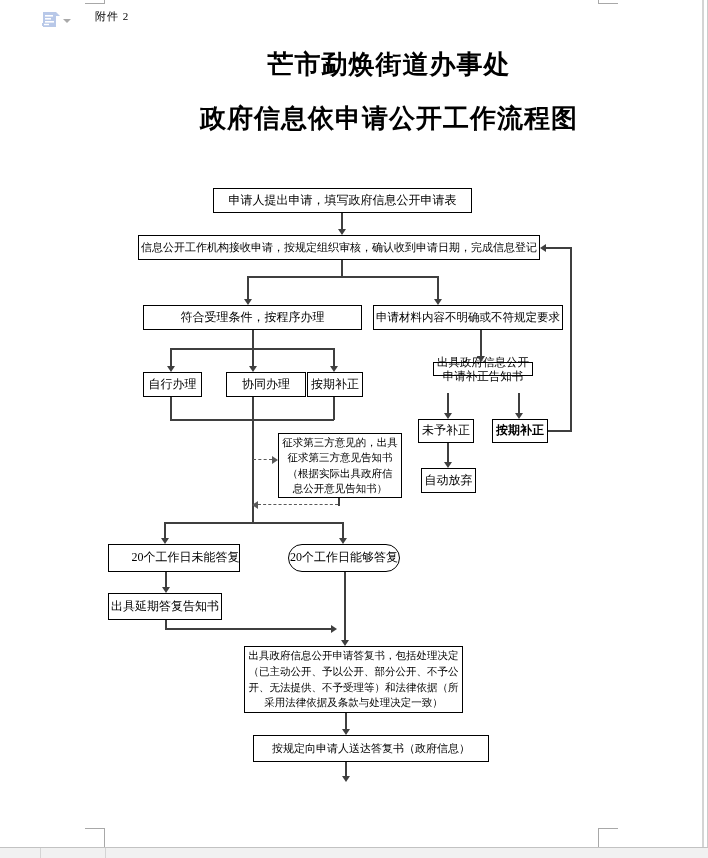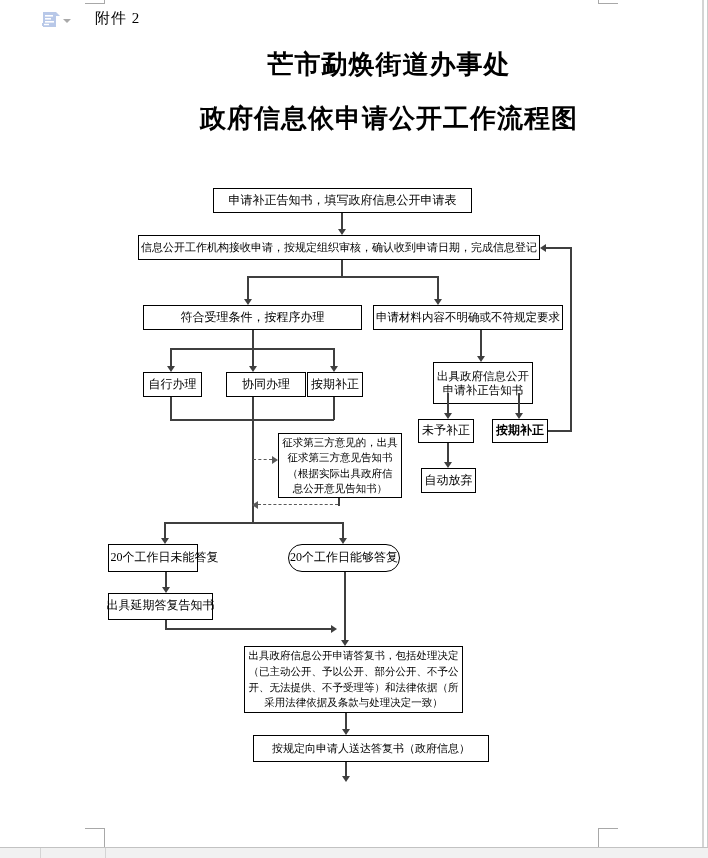--- a/index.html
+++ b/index.html
@@ -1,21 +1,21 @@
 <!DOCTYPE html>
 <html><head>
 <meta charset="utf-8">
 <style>
   html,body{margin:0;padding:0;background:#fff;}
   #screen{
     position:relative;width:708px;height:858px;background:#ffffff;overflow:hidden;
     font-family:"Liberation Serif","DejaVu Serif",serif;color:#000;
   }
   
-  .attach-label{position:absolute;left:95px;top:9px;font-size:15px;letter-spacing:1px;font-family:"Liberation Serif","DejaVu Serif",serif;}
+  .attach-label{position:absolute;left:95px;top:9px;font-size:11px;letter-spacing:1px;font-family:"Liberation Serif","DejaVu Serif",serif;}
   .paste-btn{position:absolute;left:42px;top:11px;width:30px;height:20px;cursor:pointer;}
   .dd-tri{position:absolute;left:63px;top:19px;width:0;height:0;border-left:4px solid transparent;border-right:4px solid transparent;border-top:4px solid #a9a9a9;}
   .crop{position:absolute;background:#a8a8a8;}
   .statusbar{position:absolute;left:0;top:847px;width:708px;height:11px;background:#f1f1f1;border-top:1px solid #c2c2c2;box-sizing:border-box;}
   .statussep{position:absolute;top:848px;width:1px;height:10px;background:#d4d4d4;}
   .page-edge{position:absolute;background:#d4d4d4;}
   
   .title{position:absolute;left:0;width:708px;text-align:center;font-weight:bold;font-size:26px;letter-spacing:1px;padding-left:35px;}
   
   .box{
@@ -55,53 +55,53 @@
       <rect x="2" y="12.8" width="5" height="1.4" fill="#ffffff"></rect>
     </svg>
   </div>
   <div class="dd-tri"></div>
 
   <div class="attach-label">附件 2</div>
 
   <div class="title" style="top:47px;">芒市勐焕街道办事处</div>
   <div class="title" style="top:101px;">政府信息依申请公开工作流程图</div>
 
-  <div class="box" style="left:213px;top:188px;width:259px;height:25px;">申请补正告知书，填写政府信息公开申请表</div>
+  <div class="box" style="left:213px;top:188px;width:259px;height:25px;">申请人提出申请，填写政府信息公开申请表</div>
 
   <div class="box" style="left:138px;top:235px;width:402px;height:25px;font-size:11px;">信息公开工作机构接收申请，按规定组织审核，确认收到申请日期，完成信息登记</div>
 
   <div class="box" style="left:143px;top:305px;width:219px;height:25px;">符合受理条件，按程序办理</div>
 
   <div class="box" style="left:373px;top:305px;width:190px;height:25px;font-size:11.5px;">申请材料内容不明确或不符规定要求</div>
 
   <div class="box" style="left:143px;top:372px;width:59px;height:25px;">自行办理</div>
   <div class="box" style="left:226px;top:372px;width:80px;height:25px;">协同办理</div>
   <div class="box" style="left:307px;top:372px;width:56px;height:25px;">按期补正</div>
 
-  <div class="box" style="left:433px;top:362px;width:100px;height:42px;font-size:11.5px;line-height:1.22;">
+  <div class="box" style="left:433px;top:362px;width:100px;height:14px;font-size:11.5px;line-height:1.22;">
     <span class="ln">出具政府信息公开</span>
     <span class="ln">申请补正告知书</span>
   </div>
 
   <div class="box" style="left:418px;top:419px;width:56px;height:24px;">未予补正</div>
   <div class="box" style="left:492px;top:419px;width:56px;height:24px;font-weight:bold;">按期补正</div>
 
   <div class="box" style="left:421px;top:468px;width:55px;height:25px;text-align:center;">自动放弃</div>
 
   <div class="box" style="left:278px;top:433px;width:124px;height:65px;font-size:10.5px;line-height:1.45;">
     <span class="ln">征求第三方意见的，出具</span>
     <span class="ln">征求第三方意见告知书</span>
     <span class="ln">（根据实际出具政府信</span>
     <span class="ln">息公开意见告知书）</span>
   </div>
 
-  <div class="box" style="left:108px;top:544px;width:90px;height:28px;padding-left:23px;">20个工作日未能答复</div>
+  <div class="box" style="left:108px;top:544px;width:132px;height:28px;padding-left:23px;">20个工作日未能答复</div>
   <div class="box" style="left:288px;top:544px;width:112px;height:28px;border-radius:14px;">20个工作日能够答复</div>
 
-  <div class="box" style="left:108px;top:593px;width:105px;height:27px;font-family:Liberation Mono, monospace;">出具延期答复告知书</div>
+  <div class="box" style="left:108px;top:593px;width:114px;height:27px;">出具延期答复告知书</div>
 
   <div class="box" style="left:244px;top:646px;width:219px;height:67px;font-size:10.5px;line-height:1.5;">
     <span class="ln">出具政府信息公开申请答复书，包括处理决定</span>
     <span class="ln">（已主动公开、予以公开、部分公开、不予公</span>
     <span class="ln">开、无法提供、不予受理等）和法律依据（所</span>
     <span class="ln">采用法律依据及条款与处理决定一致）</span>
   </div>
 
   <div class="box" style="left:253px;top:735px;width:236px;height:27px;font-size:11px;">按规定向申请人送达答复书（政府信息）</div>
 

